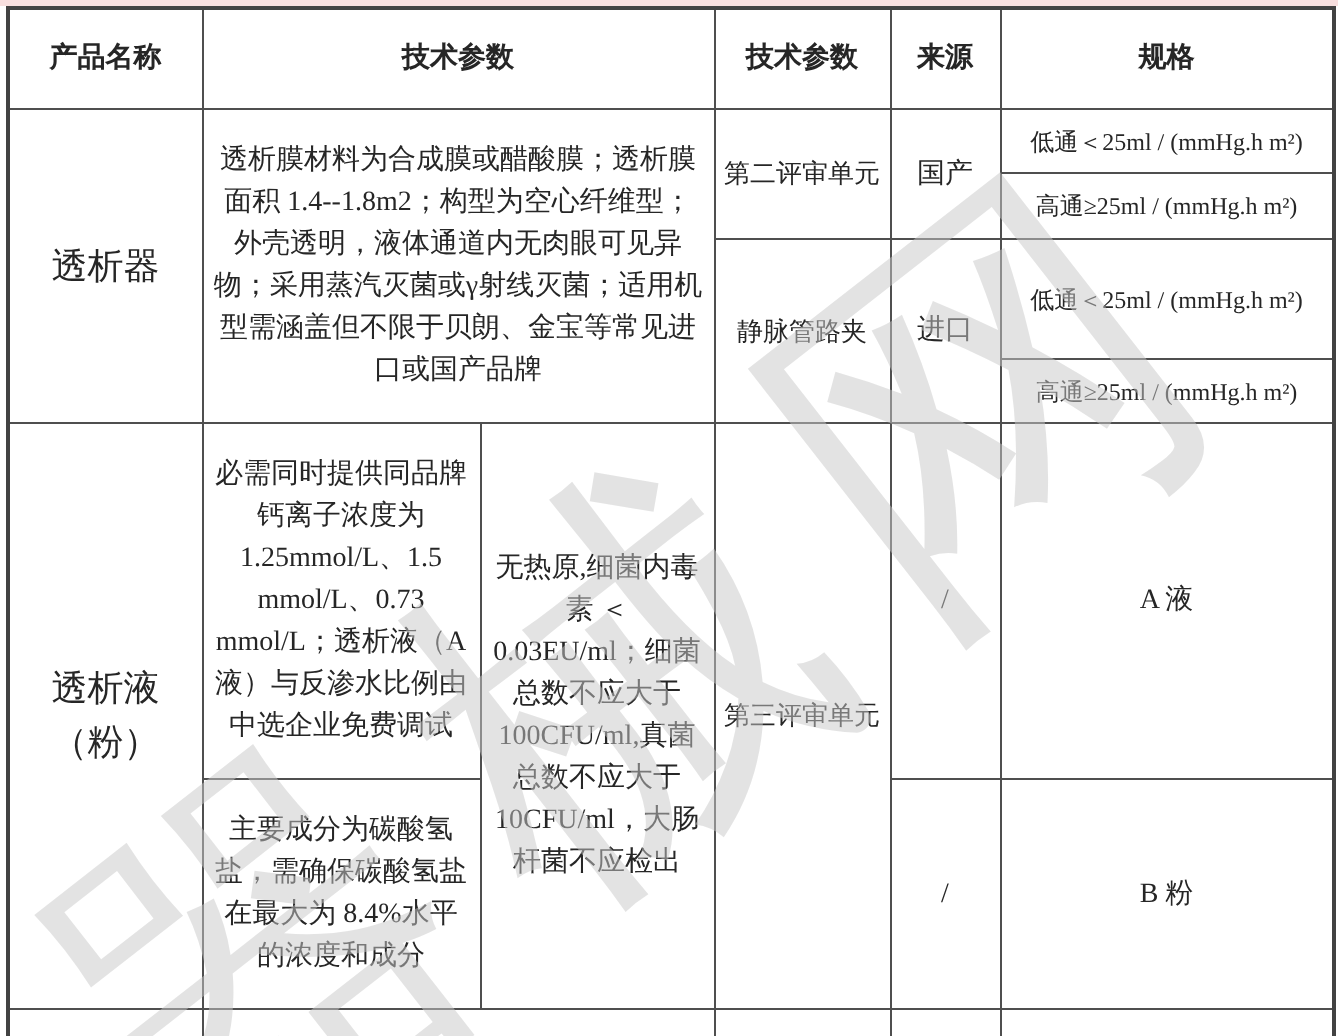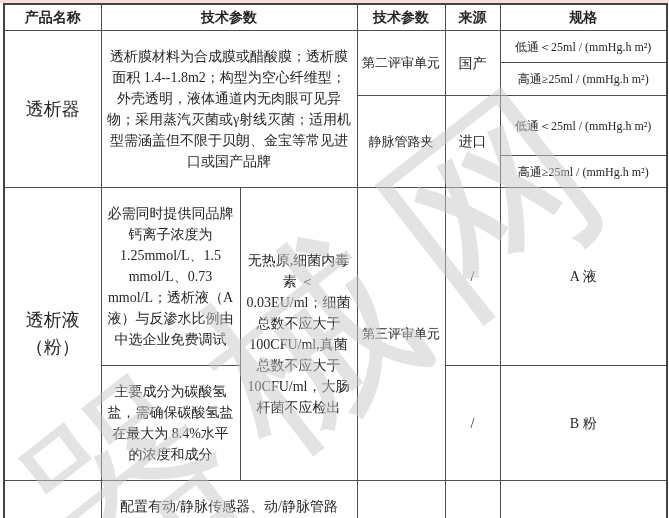--- a/index.html
+++ b/index.html
@@ -21,21 +21,21 @@
   table.doc,table.doc td,table.doc th{
     border:1px solid #4f4f4f;
   }
   table.doc{border:2px solid #424242;}
   td,th{
     text-align:center;vertical-align:middle;
     font-size:14px;line-height:1.5;
     padding:15px 5px;
     overflow:hidden;word-break:break-word;
   }
-  th{font-weight:bold;font-size:14px;padding:2px 2px;}
+  th{font-weight:bold;font-size:14px;padding:14px 2px;}
   td.tech{line-height:21px;}
   td.spec{white-space:nowrap;font-size:12px;padding:1px 2px;margin-left:47px;}
   td.name{font-size:18px;}
   td.review{font-size:13px;white-space:nowrap;padding:1px 2px;}
   .watermark{
     position:absolute;left:-10px;top:470px;
     font-size:200px;line-height:1;white-space:nowrap;
     letter-spacing:30px;
     color:#c9c9c9;opacity:.5;
     transform:rotate(-38deg);transform-origin:0 0;

